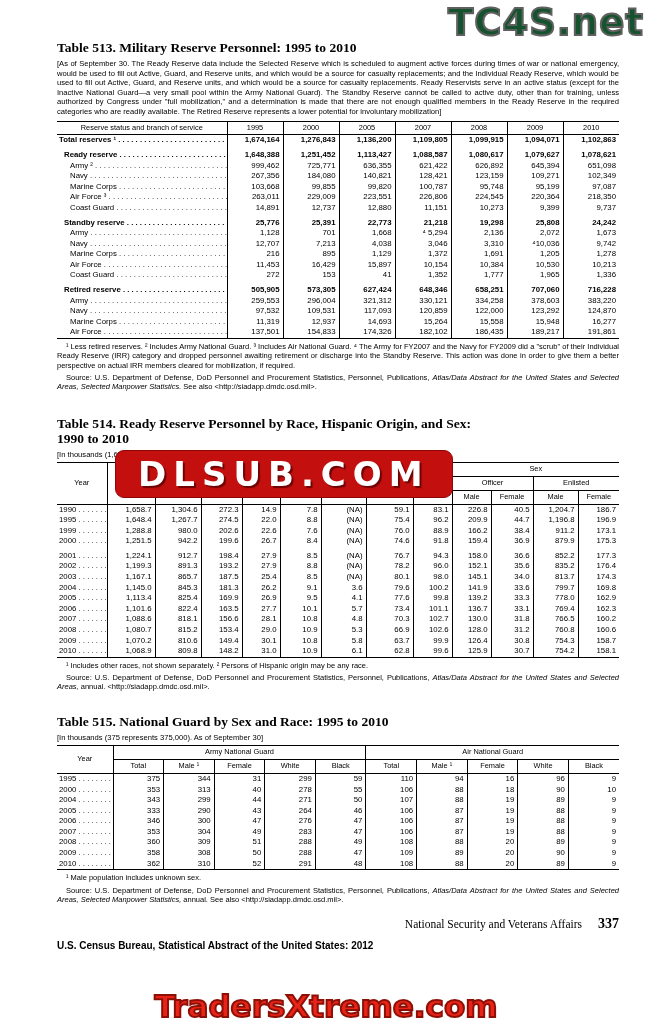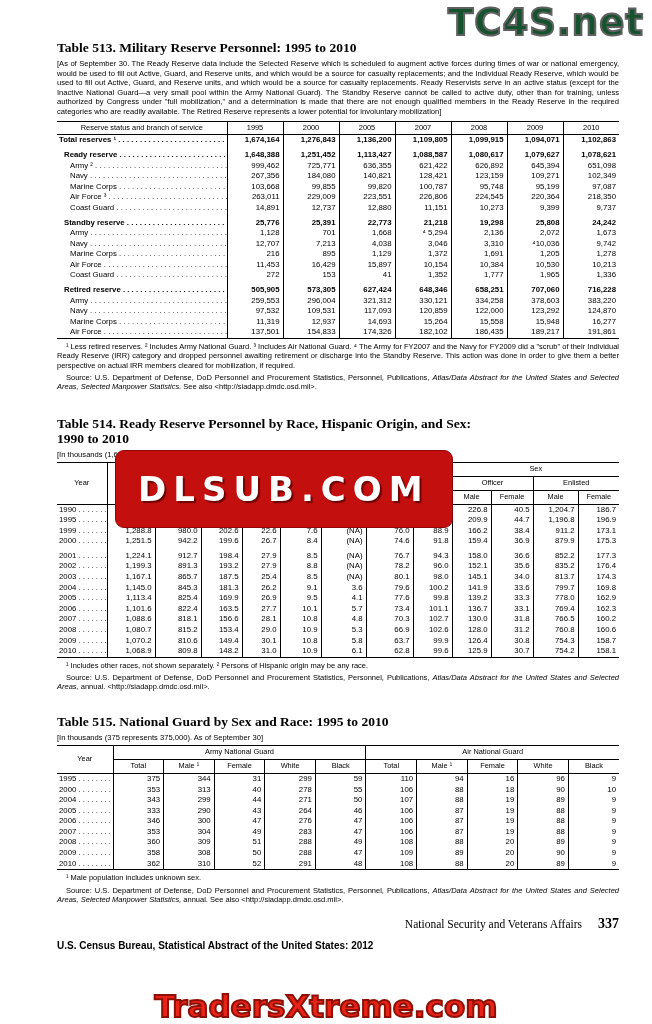--- a/index.html
+++ b/index.html
@@ -8,21 +8,21 @@
   .page { position:relative; width:652px; height:1024px; background:#fff; overflow:hidden; }
 
   .wm-top {
     position:absolute; top:1px; right:8px; z-index:9;
     font-family:"DejaVu Sans", sans-serif; font-weight:bold; font-size:37px;
     color:#14532d; -webkit-text-stroke:2px #606060; letter-spacing:1px;
   }
   .wm-mid {
     position:absolute; top:-12px; left:58px; z-index:9;
     font-family:"DejaVu Sans", sans-serif; font-weight:bold; font-size:34px;
-    color:#fff; background:#c40f0f; padding:18px 22px; border-radius:9px;
+    color:#fff; background:#c40f0f; padding:3px 22px; border-radius:9px;
     letter-spacing:7px; text-shadow:2px 2px 1px #6e0404; border:1px solid #8f0606;
   }
   .wm-bottom {
     position:absolute; bottom:0px; left:0; width:100%; text-align:center; z-index:9;
     font-family:"DejaVu Sans", sans-serif; font-weight:bold; font-size:31px;
     color:#ea2318; -webkit-text-stroke:2px #8c1006; letter-spacing:0px;
   }
 
   .content { position:absolute; left:57px; top:40px; width:562px; }
 

